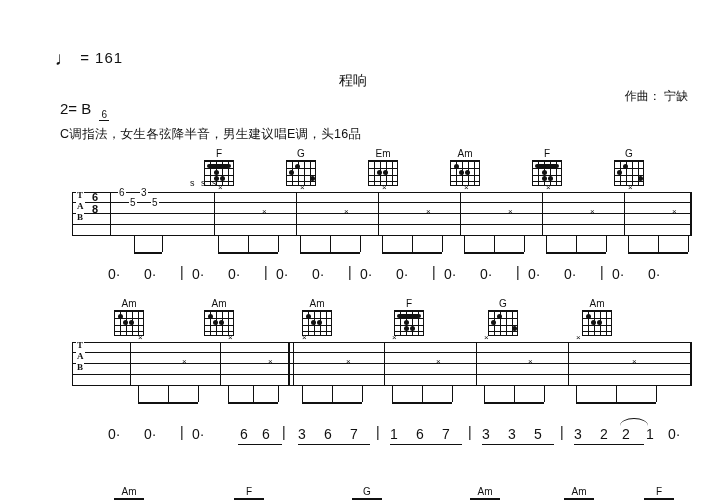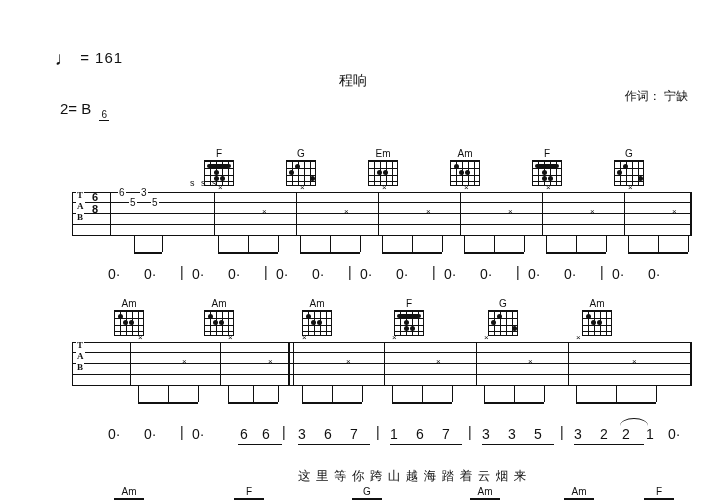--- a/index.html
+++ b/index.html
@@ -75,23 +75,24 @@
   <div class="composer">程响</div>
 
   <div class="keyline">
     <span>2= B</span>
     <span class="frac">
       <span class="num">6</span>
       <span class="den">8</span>
     </span>
   </div>
 
+  <div class="subtitle">C调指法，女生各弦降半音，男生建议唱E调，头16品</div>
 
   <div class="credits">
-    <div>作词： 宁缺</div>
+    <div>作曲： 宁缺</div>
   </div>
 
   <div class="system" style="top:148px;">
 
     <div class="chord" style="left:130px;top:0;">
       <div class="name">F</div>
       <div class="grid">
         <div class="v" style="left:5px"></div>
           <div class="v" style="left:11px"></div>
         <div class="v" style="left:17px"></div>
@@ -482,21 +483,20 @@
       <div class="jp" style="left:596px;top:128px;">0·</div>
 
       <div class="slur" style="left:548px;top:120px;width:28px;"></div>
       <div class="underline" style="left:166px;top:146px;width:44px;"></div>
       <div class="underline" style="left:226px;top:146px;width:72px;"></div>
       <div class="underline" style="left:318px;top:146px;width:72px;"></div>
       <div class="underline" style="left:410px;top:146px;width:72px;"></div>
       <div class="underline" style="left:502px;top:146px;width:70px;"></div>
     </div>
 
-    <div class="lyric" style="left:226px;top:170px;">这 里 等 你 跨 山 越 海 踏 着 云 烟 来</div>
   </div>
 
   <div class="system" style="top:486px;">
     <div class="chord" style="left:40px;top:0;">
       <div class="name">Am</div>
       <div class="grid"></div>
     </div>
     <div class="chord" style="left:160px;top:0;">
       <div class="name">F</div>
       <div class="grid"></div>

